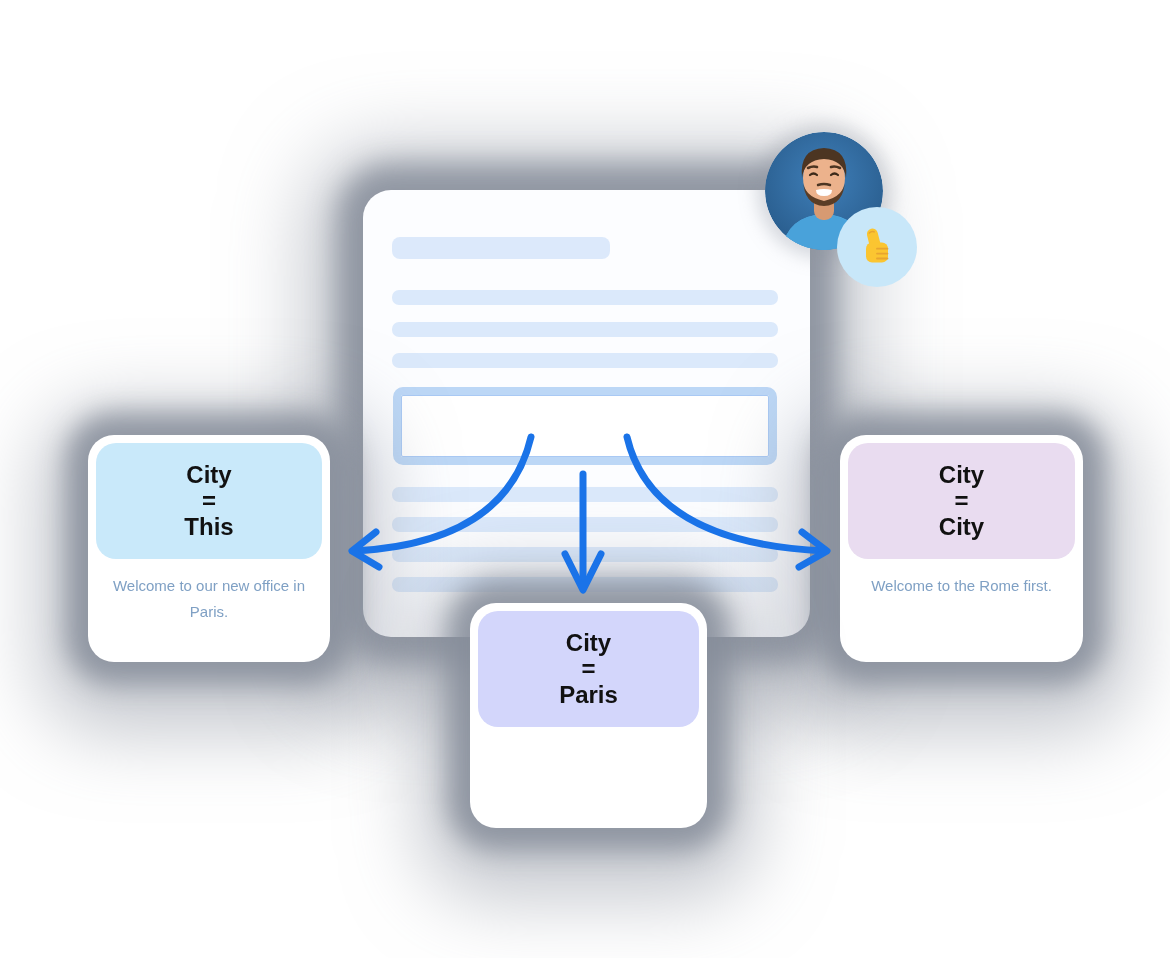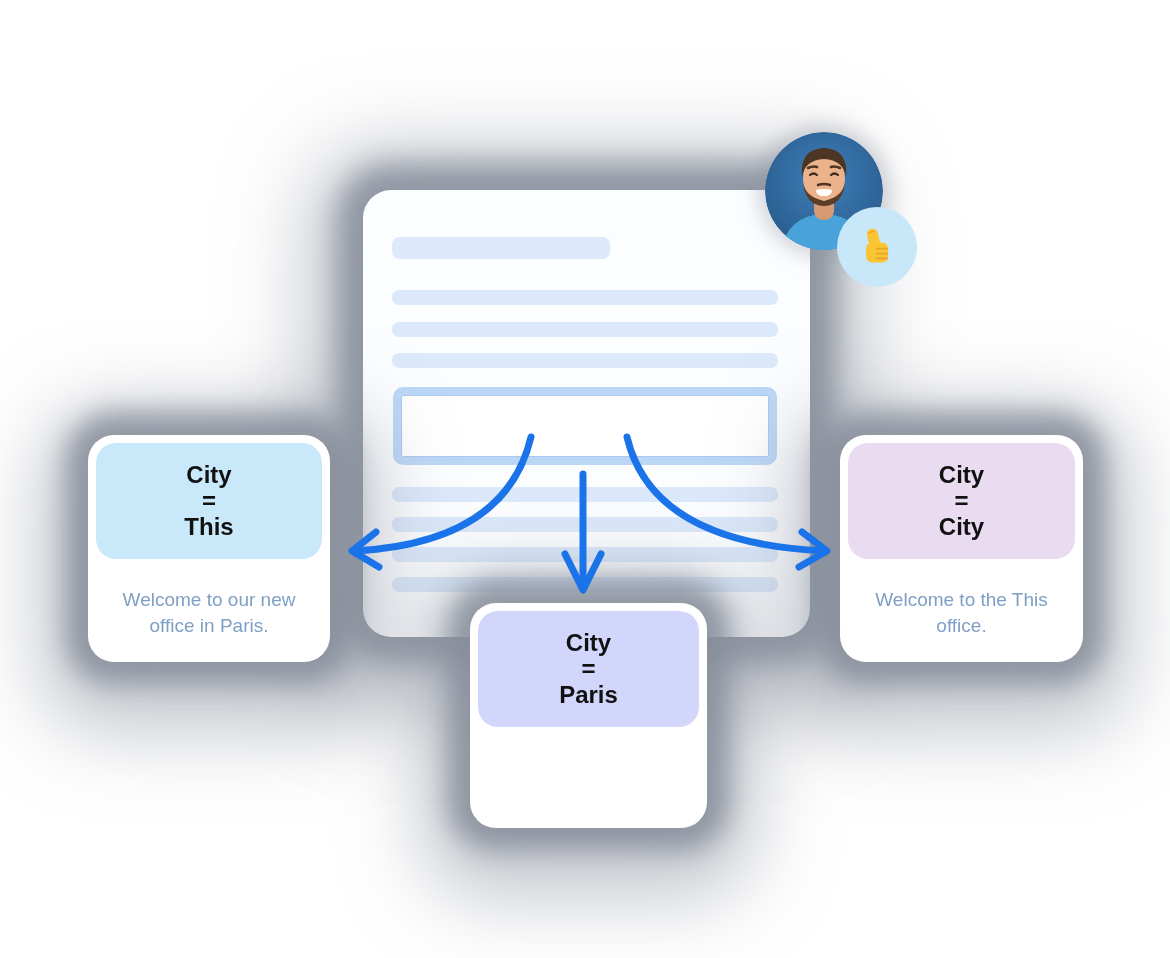--- a/index.html
+++ b/index.html
@@ -49,22 +49,22 @@
   }
   .card.paris{left:88px;top:435px;width:242px;height:227px;}
   .card.rome{left:840px;top:435px;width:243px;height:227px;}
   .card.berlin{left:470px;top:603px;width:237px;height:225px;z-index:3;}
   .card-header{
     margin:8px;height:116px;border-radius:20px;
     display:flex;flex-direction:column;align-items:center;justify-content:center;
     color:#111111;font-weight:bold;font-size:24px;line-height:26px;text-align:center;
   }
   .card-body{
-    margin:28px auto 0;max-width:206px;text-align:center;
-    color:#7fa0c4;font-size:19px;line-height:26px;font-weight:500;
+    margin:14px auto 0;max-width:206px;text-align:center;
+    color:#7fa0c4;font-size:15px;line-height:26px;font-weight:500;
   }
 
   
   .arrows{position:absolute;left:0;top:0;width:1170px;height:958px;z-index:5;pointer-events:none;}
 </style>
 </head>
 <body>
 
 <div class="canvas">
 
@@ -134,21 +134,21 @@
       <div>Paris</div>
     </div>
   </div>
 
   <div class="card rome">
     <div class="card-header" style="background-color: rgb(233, 220, 240);">
       <div>City</div>
       <div>=</div>
       <div>City</div>
     </div>
-    <div class="card-body">Welcome to the This office.</div>
+    <div class="card-body">Welcome to the Rome first.</div>
   </div>
 
   <svg class="arrows" viewBox="0 0 1170 958">
     <g stroke="#1a73e8" stroke-width="7" fill="none" stroke-linecap="round" stroke-linejoin="round">
       <g>
         <path d="M531 437 Q506 543 354 551"></path>
         <path d="M376 532 L352 551 L379 567"></path>
       </g>
       <g>
         <path d="M583 474 L583 586"></path>

